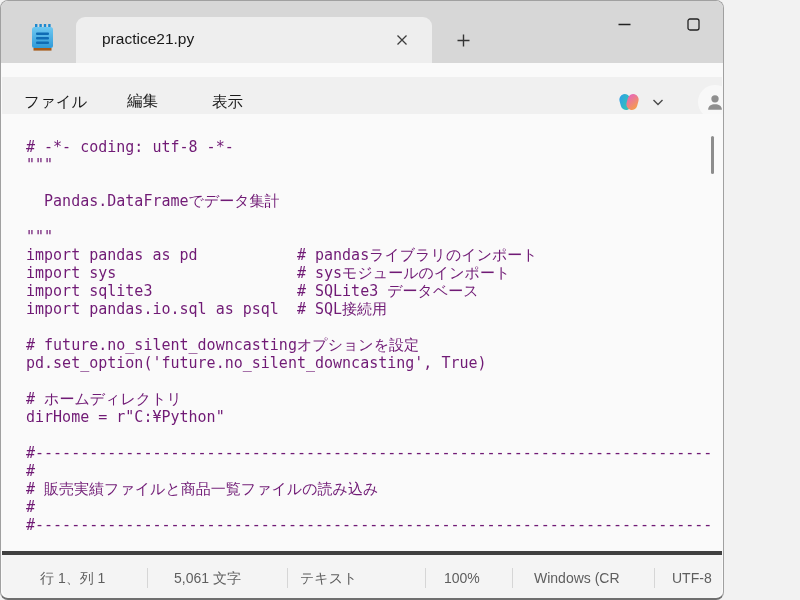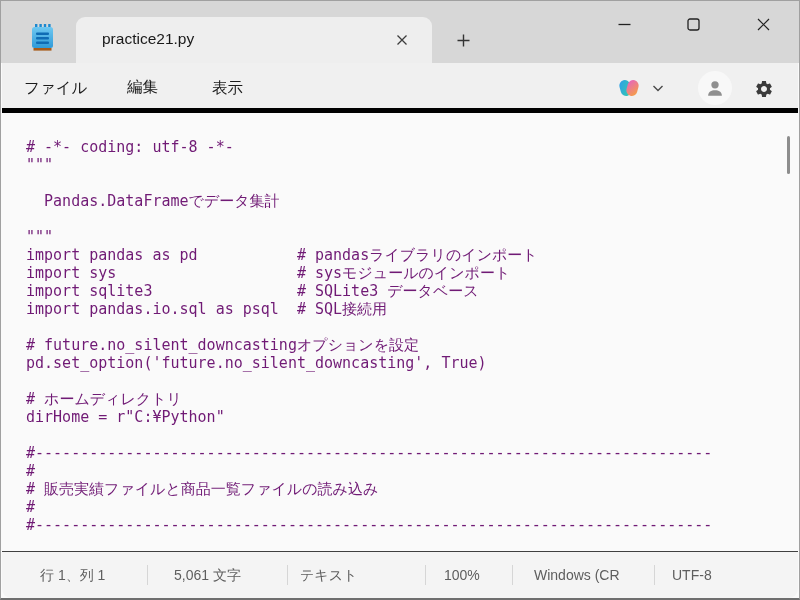--- a/index.html
+++ b/index.html
@@ -1,35 +1,35 @@
 <!DOCTYPE html>
 <html><head>
 <meta charset="utf-8">
 <style>
   * { margin:0; padding:0; box-sizing:border-box; }
   html,body { width:800px; height:600px; background:#f2f2f2; font-family:"Liberation Sans","DejaVu Sans",sans-serif; }
   .window {
-    position:relative; width:800px; height:600px;
+    position:relative; width:724px; height:600px;
     background:#fafafa; border:1px solid #a0a0a0; border-bottom:2px solid #6e6e6e;
-    border-radius:0; overflow:hidden;
+    border-radius:8px; overflow:hidden;
   }
   
   .titlebar { position:absolute; top:0; left:0; right:0; height:62px; background:#d7d7d7; }
   .app-icon { position:absolute; left:28px; top:21px; }
   .tab {
     position:absolute; left:75px; top:16px; width:356px; height:46px;
     background:#eeeeee; border-radius:9px 9px 0 0;
   }
   .tab-label { position:absolute; left:26px; top:13px; font-size:15.5px; color:#191919; white-space:nowrap; }
   .tab-close { position:absolute; right:18px; top:11px; width:24px; height:24px; display:flex; align-items:center; justify-content:center; border-radius:4px; }
   .newtab-btn { position:absolute; left:448px; top:26px; width:28px; height:26px; display:flex; align-items:center; justify-content:center; border-radius:4px; }
   .win-btn { position:absolute; top:8px; width:46px; height:30px; display:flex; align-items:center; justify-content:center; }
   .win-min { left:600px; } .win-max { left:669px; } .win-close { left:739px; }
   
-  .menubar { position:absolute; top:62px; left:1px; right:1px; height:50px; background:#f0f0f0; border-bottom:5px solid #000000; }
+  .menubar { position:absolute; top:76px; left:1px; right:1px; height:50px; background:#f0f0f0; border-bottom:1px solid #000000; }
   .menu-item { position:absolute; top:0; height:50px; line-height:50px; font-size:15.5px; color:#1b1b1b; white-space:nowrap; }
   .mi-file { left:22px; } .mi-edit { left:125px;font-family:Liberation Mono, monospace; } .mi-view { left:210px; }
   .copilot-btn { position:absolute; left:612px; top:11px; width:30px; height:28px; display:flex; align-items:center; justify-content:center; }
   .copilot-chevron { position:absolute; left:648px; top:17px; }
   .account-btn { position:absolute; left:696px; top:8px; width:34px; height:34px; background:#f8f8f8; border-radius:50%; display:flex; align-items:center; justify-content:center; }
   .gear-btn { position:absolute; left:748px; top:13px; width:28px; height:26px; display:flex; align-items:center; justify-content:center; }
   
   .editor {
     position:absolute; top:113px; left:1px; right:1px; bottom:48px;
     background:#fafafa; overflow:hidden; cursor:text;
@@ -37,21 +37,21 @@
   }
   .code-line {
     height:18px; line-height:18px; white-space:pre;
     font-family:"DejaVu Sans Mono","Liberation Mono",monospace;
     font-size:15px; color:#701a75;
   }
   .scroll-thumb { position:absolute; right:9px; top:135px; width:3px; height:38px; background:#8d8d8d; border-radius:2px; }
   
   .statusbar {
     position:absolute; left:1px; right:1px; bottom:0; height:47px;
-    background:#f4f4f4; border-top:1px solid #404040; border-radius:0 0 9px 9px;
+    background:#f4f4f4; border-top:4px solid #404040; border-radius:0 0 9px 9px;
   }
   .st { position:absolute; top:0; height:46px; line-height:46px; font-size:14px; color:#5e5e5e; white-space:nowrap; }
   .sdiv { position:absolute; top:13px; width:1px; height:20px; background:#d6d6d6; }
 </style>
 </head>
 <body>
 
 <div class="window">
 
   <div class="titlebar">

